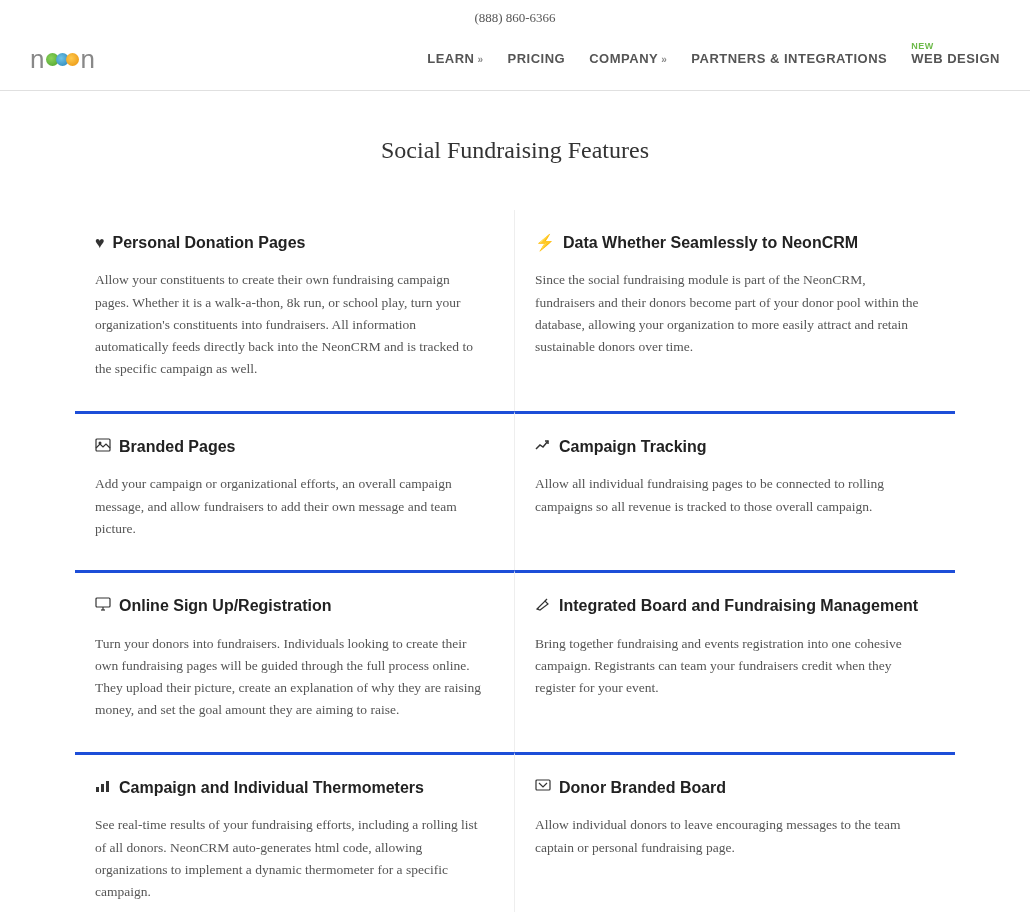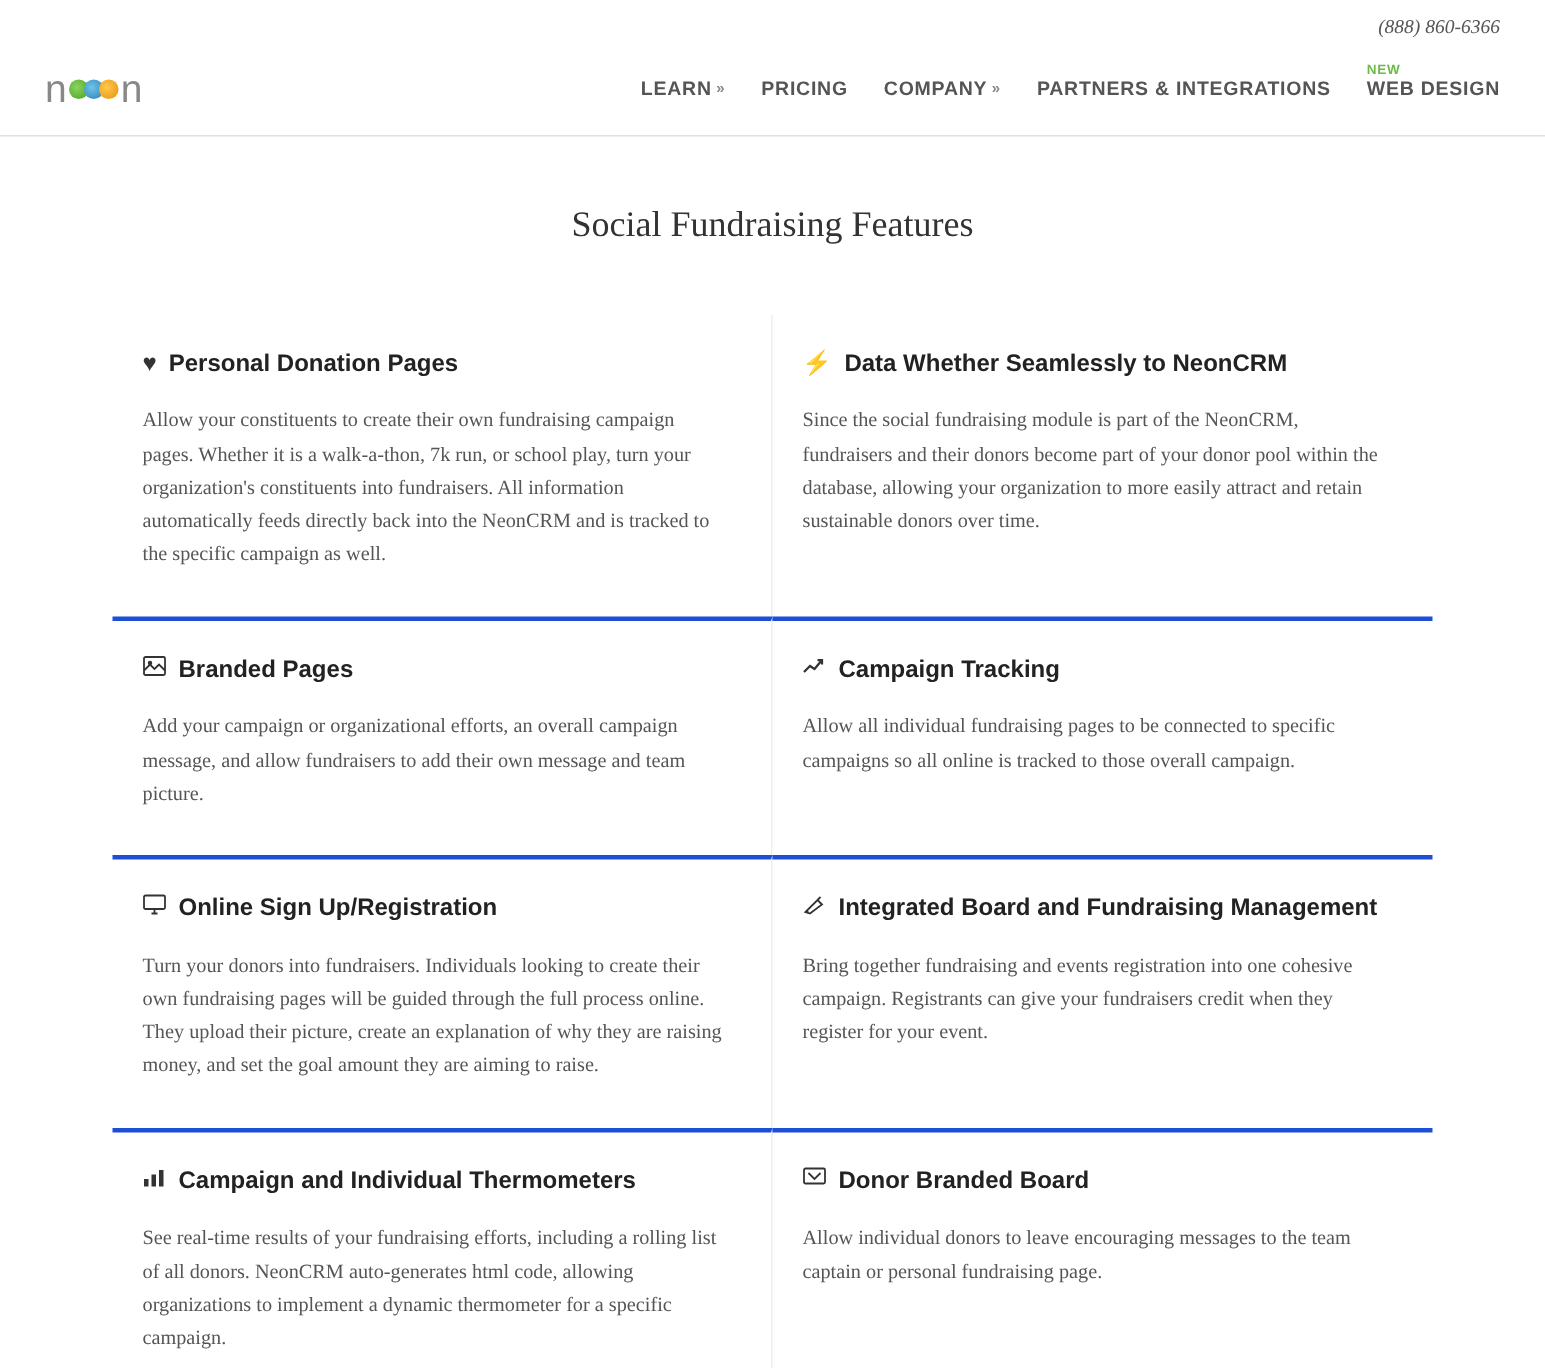--- a/index.html
+++ b/index.html
@@ -11,25 +11,24 @@
       line-height: 1.6;
     }
     
     .header {
       border-bottom: 1px solid #e0e0e0;
       padding: 0 30px;
       background: #fff;
     }
     .header-top {
       display: flex;
-      justify-content: flex-end;
+      justify-content: center;
       padding: 8px 0 2px 0;
       font-size: 13px;
       color: #555;
-      font-style: italic;
     }
     .header-main {
       display: flex;
       align-items: center;
       justify-content: space-between;
       padding: 8px 0 10px 0;
     }
     .nav {
       display: flex;
       align-items: center;
@@ -190,21 +189,21 @@
 <div class="main">
   <h1 class="page-title">Social Fundraising Features</h1>
 
   <div class="features-grid">
 
     <div class="feature-item col-left">
       <div class="feature-title">
         <span class="feature-icon">♥</span>
         <span>Personal Donation Pages</span>
       </div>
-      <p class="feature-text">Allow your constituents to create their own fundraising campaign pages. Whether it is a walk-a-thon, 7k run, or school play, turn your organization's constituents into fundraisers. All information automatically feeds directly back into the NeonCRM and is tracked to the specific campaign as well.</p>
+      <p class="feature-text">Allow your constituents to create their own fundraising campaign pages. Whether it is a walk-a-thon, 8k run, or school play, turn your organization's constituents into fundraisers. All information automatically feeds directly back into the NeonCRM and is tracked to the specific campaign as well.</p>
     </div>
     <div class="feature-item">
       <div class="feature-title">
         <span class="feature-icon">⚡</span>
         <span>Data Whether Seamlessly to NeonCRM</span>
       </div>
       <p class="feature-text">Since the social fundraising module is part of the NeonCRM, fundraisers and their donors become part of your donor pool within the database, allowing your organization to more easily attract and retain sustainable donors over time.</p>
     </div>
 
     <div class="feature-item col-left divider-row">
@@ -223,21 +222,21 @@
     <div class="feature-item divider-row">
       <div class="feature-title">
         <span class="feature-icon">
           <svg width="16" height="14" viewBox="0 0 16 14" fill="none" xmlns="http://www.w3.org/2000/svg">
             <polyline points="1,11 5,7 8,9 13,3" stroke="#333" stroke-width="1.5" fill="none"></polyline>
             <polyline points="10,3 13,3 13,6" stroke="#333" stroke-width="1.5" fill="none"></polyline>
           </svg>
         </span>
         <span>Campaign Tracking</span>
       </div>
-      <p class="feature-text">Allow all individual fundraising pages to be connected to specific campaigns so all online is tracked to those overall campaign.</p>
+      <p class="feature-text">Allow all individual fundraising pages to be connected to rolling campaigns so all revenue is tracked to those overall campaign.</p>
     </div>
 
     <div class="feature-item col-left divider-row">
       <div class="feature-title">
         <span class="feature-icon">
           <svg width="16" height="14" viewBox="0 0 16 14" fill="none" xmlns="http://www.w3.org/2000/svg">
             <rect x="1" y="1" width="14" height="9" rx="1" stroke="#333" stroke-width="1.2" fill="none"></rect>
             <line x1="6" y1="13" x2="10" y2="13" stroke="#333" stroke-width="1.2"></line>
             <line x1="8" y1="10" x2="8" y2="13" stroke="#333" stroke-width="1.2"></line>
           </svg>
@@ -250,21 +249,21 @@
       <div class="feature-title">
         <span class="feature-icon">
           <svg width="16" height="14" viewBox="0 0 16 14" fill="none" xmlns="http://www.w3.org/2000/svg">
             <path d="M2 12 L10 4 L13 7 L5 13 Z" stroke="#333" stroke-width="1.2" fill="none"></path>
             <line x1="10" y1="4" x2="12" y2="2" stroke="#333" stroke-width="1.2"></line>
             <line x1="2" y1="12" x2="4" y2="12" stroke="#333" stroke-width="1.2"></line>
           </svg>
         </span>
         <span>Integrated Board and Fundraising Management</span>
       </div>
-      <p class="feature-text">Bring together fundraising and events registration into one cohesive campaign. Registrants can give your fundraisers credit when they register for your event.</p>
+      <p class="feature-text">Bring together fundraising and events registration into one cohesive campaign. Registrants can team your fundraisers credit when they register for your event.</p>
     </div>
 
     <div class="feature-item col-left divider-row">
       <div class="feature-title">
         <span class="feature-icon">
           <svg width="16" height="14" viewBox="0 0 16 14" fill="none" xmlns="http://www.w3.org/2000/svg">
             <rect x="1" y="8" width="3" height="5" fill="#333"></rect>
             <rect x="6" y="5" width="3" height="8" fill="#333"></rect>
             <rect x="11" y="2" width="3" height="11" fill="#333"></rect>
           </svg>

